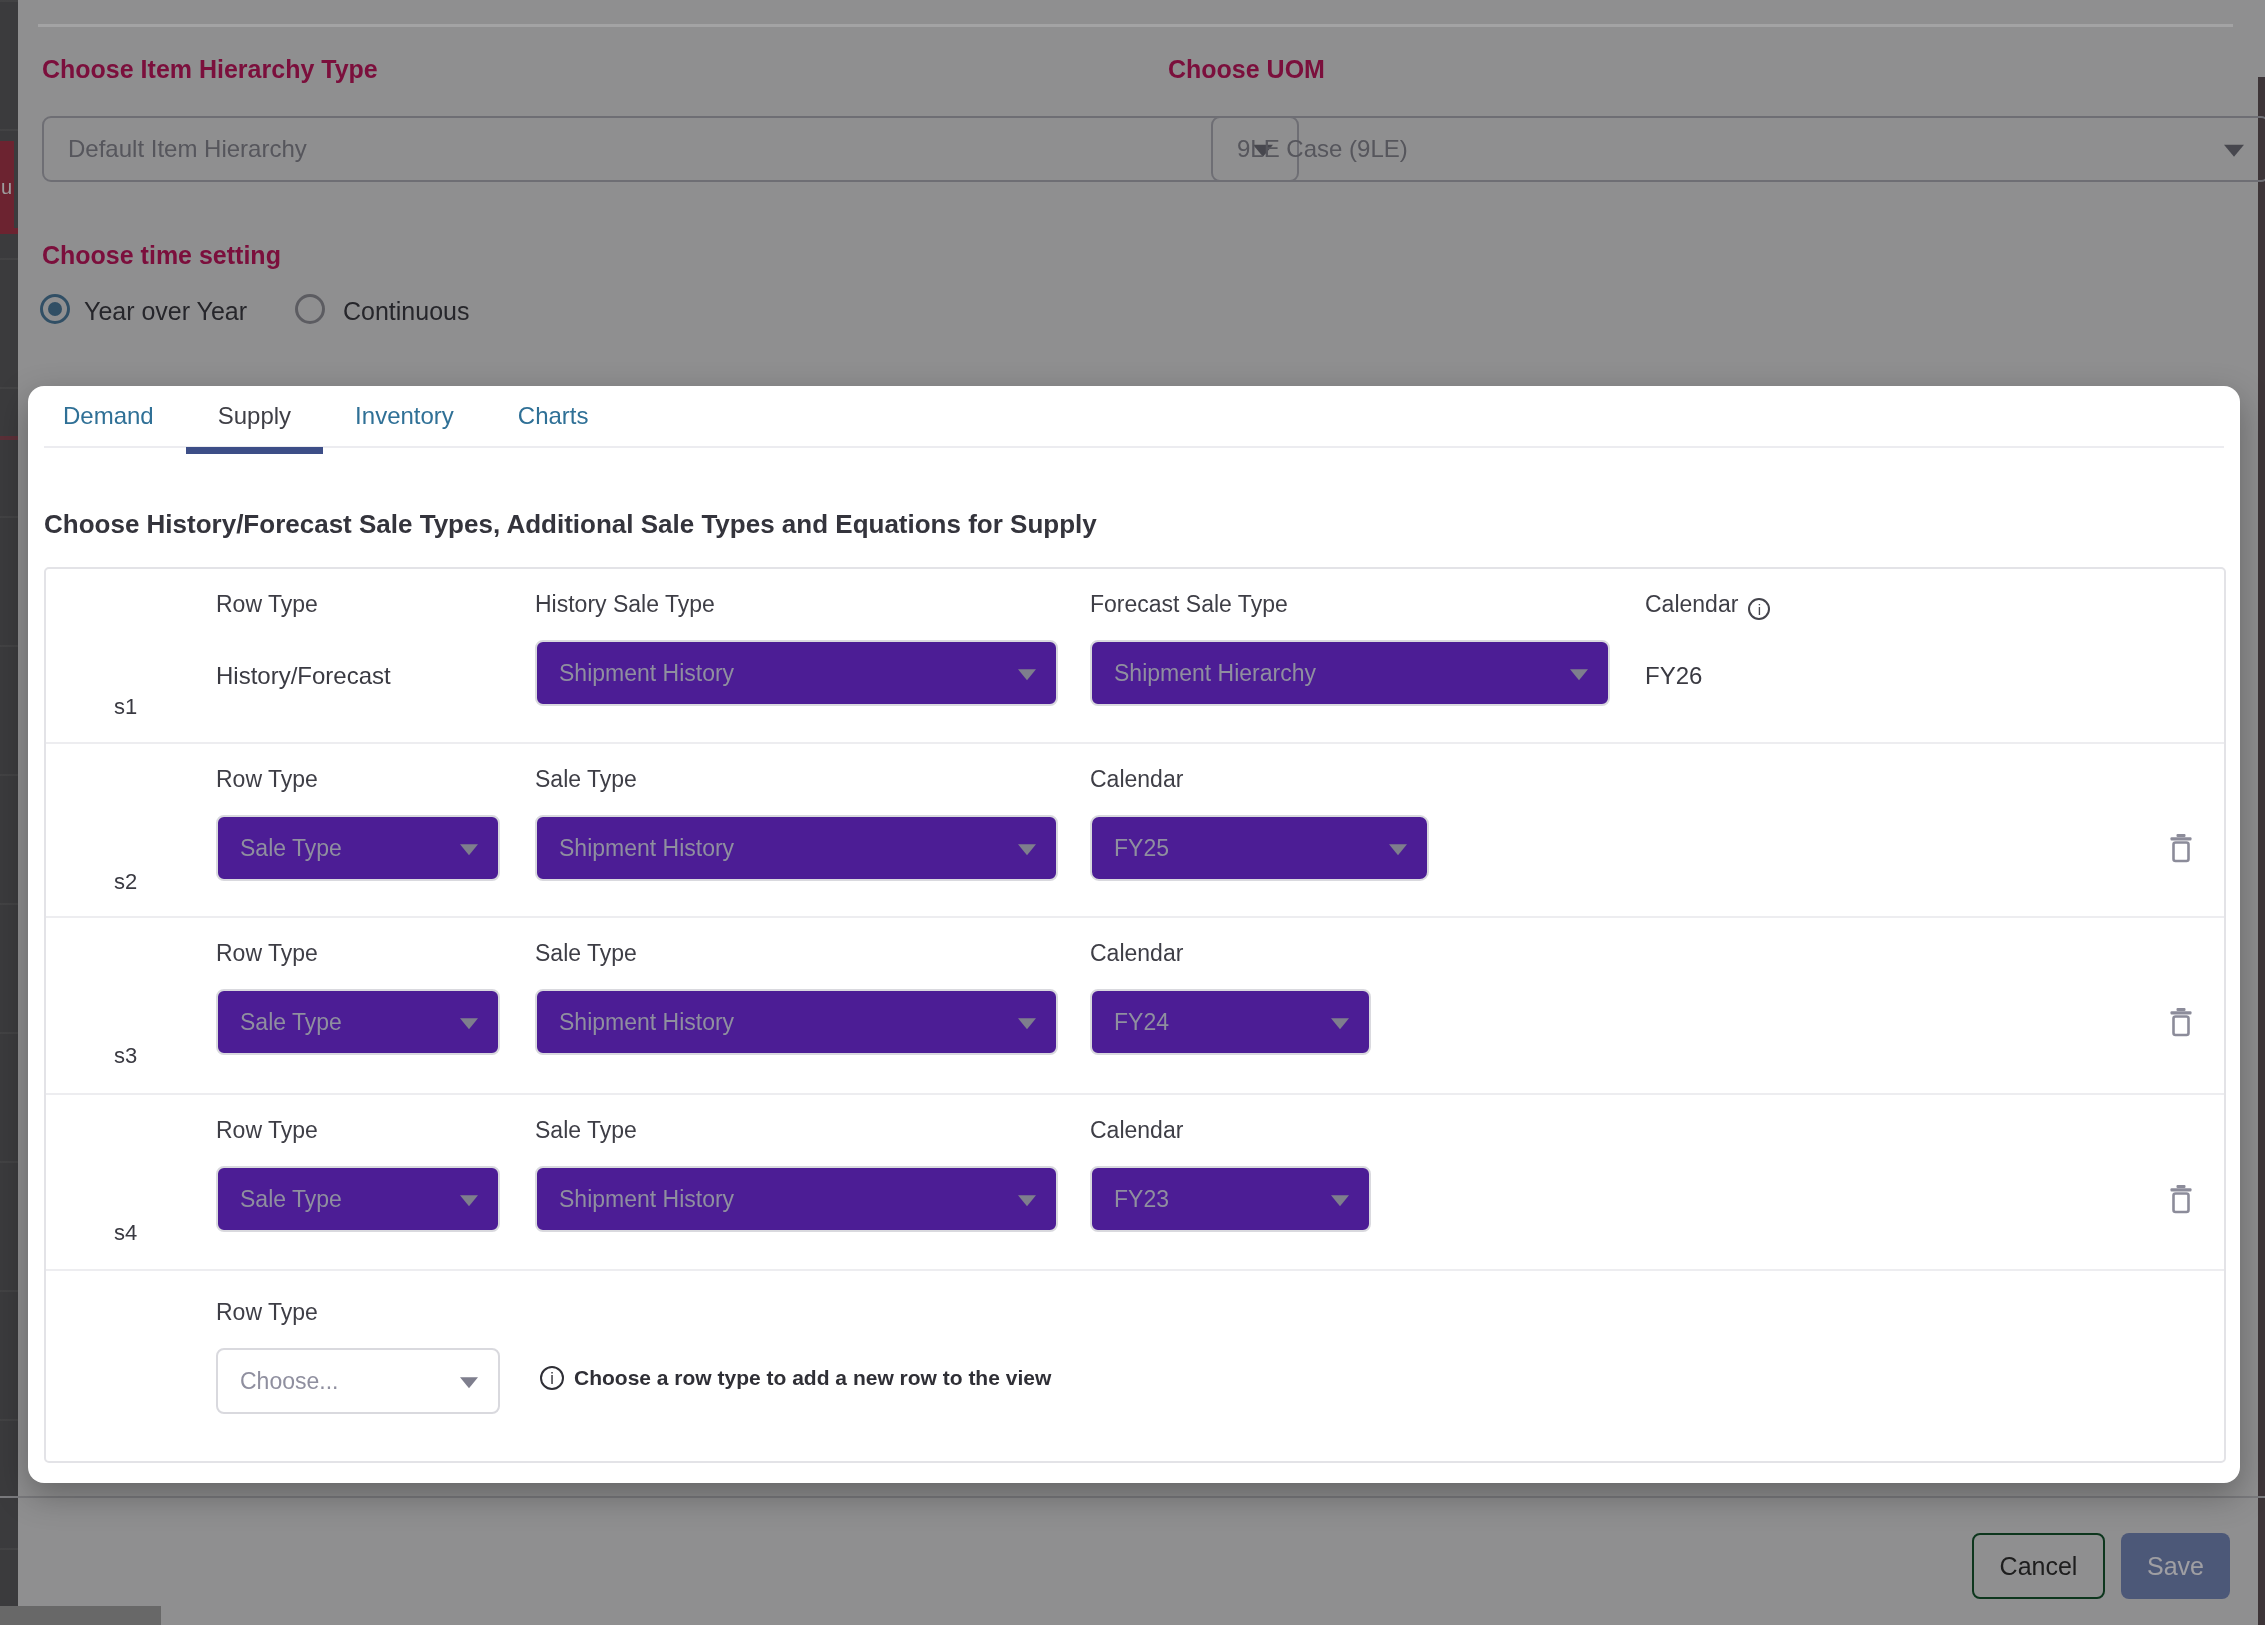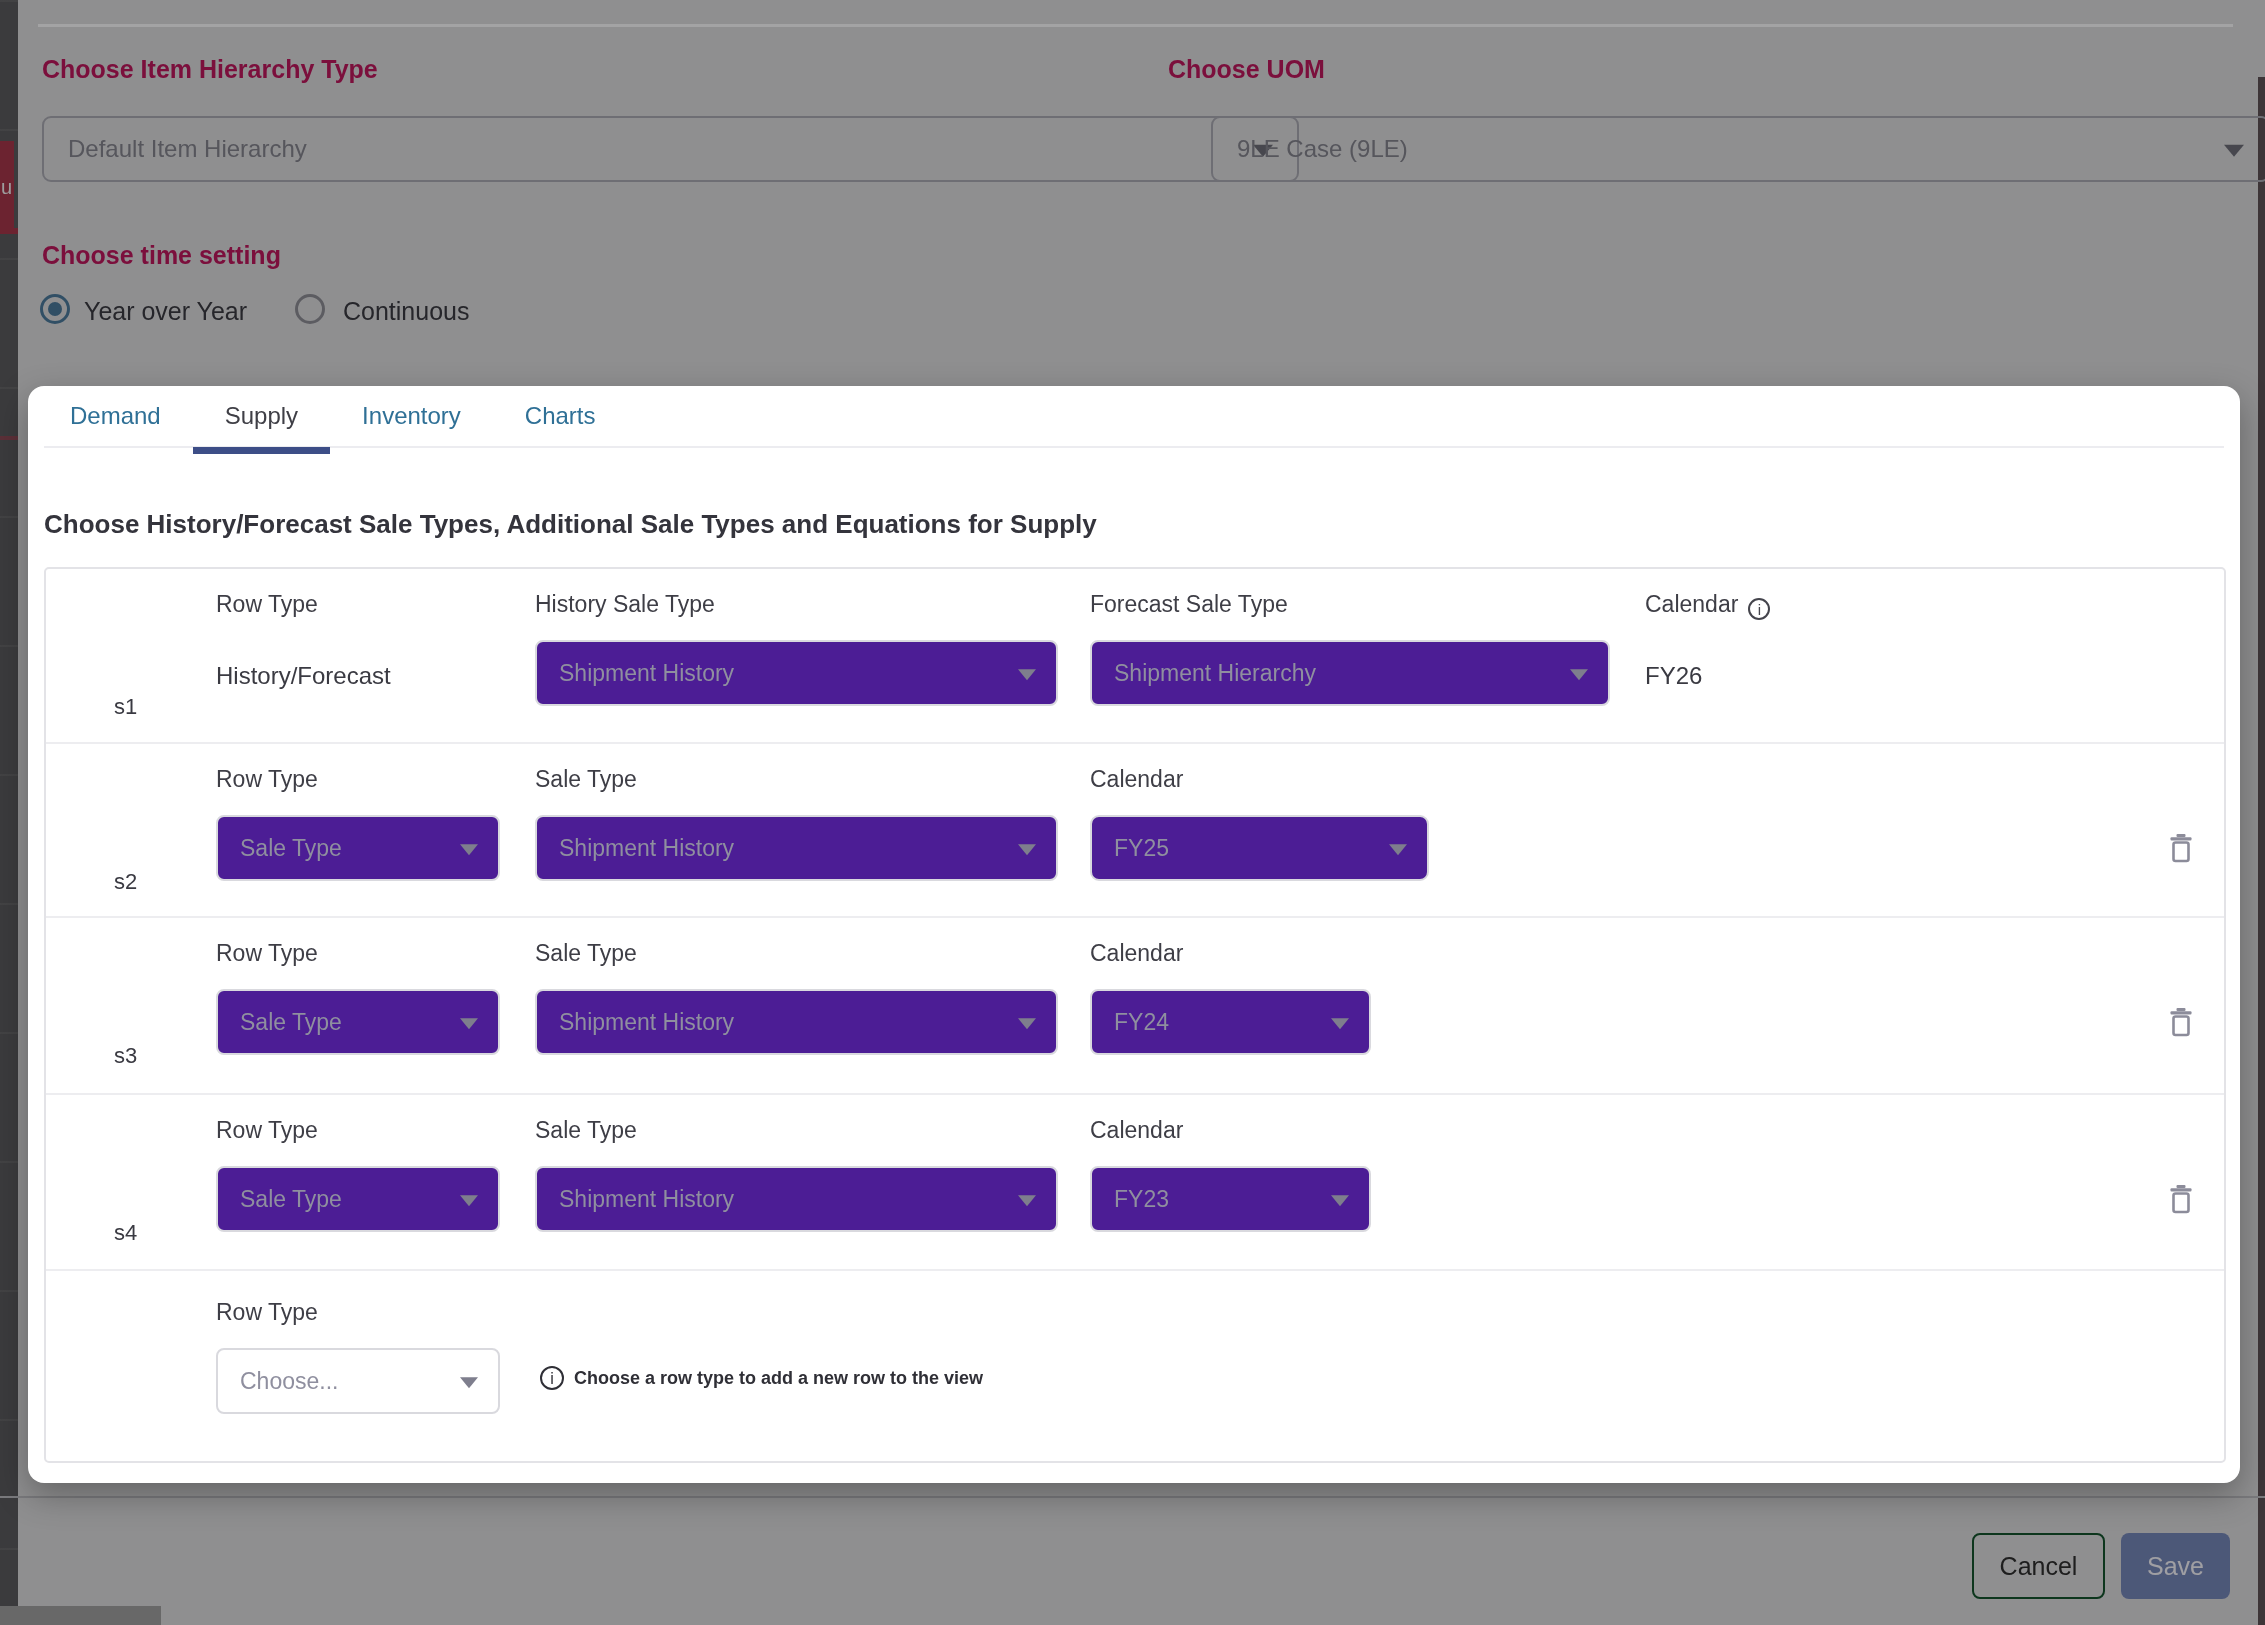--- a/index.html
+++ b/index.html
@@ -38,21 +38,21 @@
   .btn{height:66px;border-radius:8px;font-size:25px;display:flex;align-items:center;justify-content:center;cursor:pointer;}
   .btn.cancel{left:1972px;top:1533px;width:133px;border:2px solid #14532d;color:#2e2e2e;background:transparent;}
   .btn.save{left:2121px;top:1533px;width:109px;border:none;background:#7687b9;color:#f4f4fa;}
 
   
   .overlay{left:0;top:0;width:2265px;height:1626px;background:rgba(0,0,0,0.35);z-index:10;}
 
   
   .card{left:28px;top:386px;width:2212px;height:1097px;background:#fff;border-radius:16px;
     z-index:20;box-shadow:0 12px 34px rgba(0,0,0,0.30);}
-  .tabs-row{position:absolute;left:0;top:0;width:2212px;height:62px;display:flex;padding-left:10px;}
+  .tabs-row{position:absolute;left:0;top:0;width:2212px;height:62px;display:flex;padding-left:3px;}
   .tabs-underline{position:absolute;left:16px;top:60px;width:2180px;height:2px;background:#ececf0;}
   .tab{position:relative;padding:0 32px;font-size:24px;line-height:60px;color:#2f7096;cursor:pointer;white-space:nowrap;}
   .tab.active{color:#3f3f46;}
   .tab.active::after{content:"";position:absolute;left:0;right:0;bottom:-6px;height:7px;background:#3d4e87;}
   .card-heading{left:16px;top:123px;font-size:26px;font-weight:bold;color:#34343c;}
 
   .tbl{left:16px;top:181px;width:2182px;height:896px;border:2px solid #e3e3e7;border-radius:5px;}
   .sect{position:absolute;left:0;width:2178px;}
   .sect + .sect{border-top:2px solid #ededf0;}
   .s-label{position:absolute;left:44px;top:93px;width:71px;text-align:center;font-size:22px;color:#3a3a42;margin-top:32px;}
@@ -63,21 +63,21 @@
   .dd-inner.white{background:#fff;}
   .dd-inner .dd-text{font-size:23px;color:#8f8f9f;white-space:nowrap;}
   .dd-inner .caret{right:20px;border-left-width:9px;border-right-width:9px;border-top-width:11px;}
 
   .info-circ{display:inline-block;width:22px;height:22px;border:2px solid #44444c;border-radius:50%;
     font-size:15px;line-height:20px;text-align:center;color:#44444c;font-style:normal;vertical-align:-3px;margin-left:10px;}
   .trash-btn{position:absolute;left:2117px;top:87px;width:36px;height:38px;cursor:pointer;background:none;border:none;padding:0;}
   .hint-wrap{position:absolute;left:494px;top:95px;display:flex;align-items:center;gap:10px;}
   .hint-icon{width:24px;height:24px;border:2px solid #2f2f36;border-radius:50%;font-size:16px;line-height:22px;
     text-align:center;color:#2f2f36;flex:none;}
-  .hint-text{font-size:18px;font-weight:bold;color:#2f2f36;white-space:nowrap;}
+  .hint-text{font-size:21px;font-weight:bold;color:#2f2f36;white-space:nowrap;}
 </style>
 </head>
 <body>
 
 <div class="stage">
 
   <div class="abs top-divider"></div>
   <div class="abs left-strip">
     <div class="abs red-frag"></div>
     <div class="abs u-frag">u</div>

